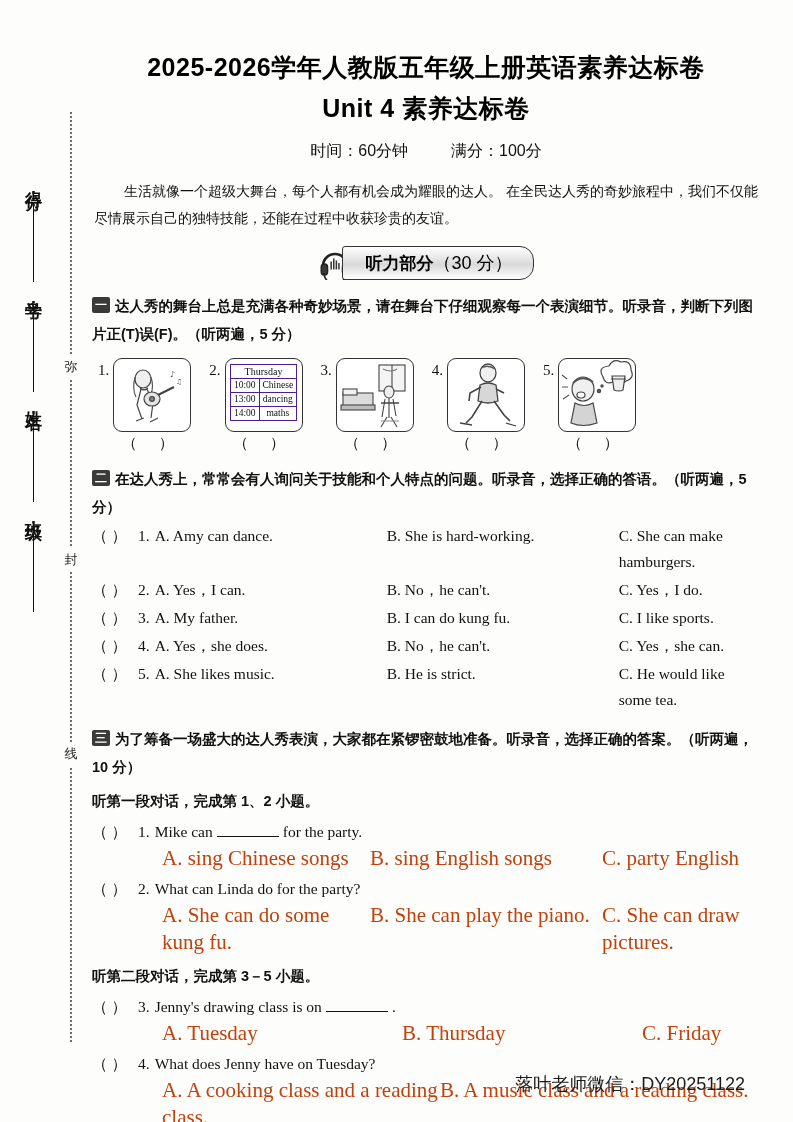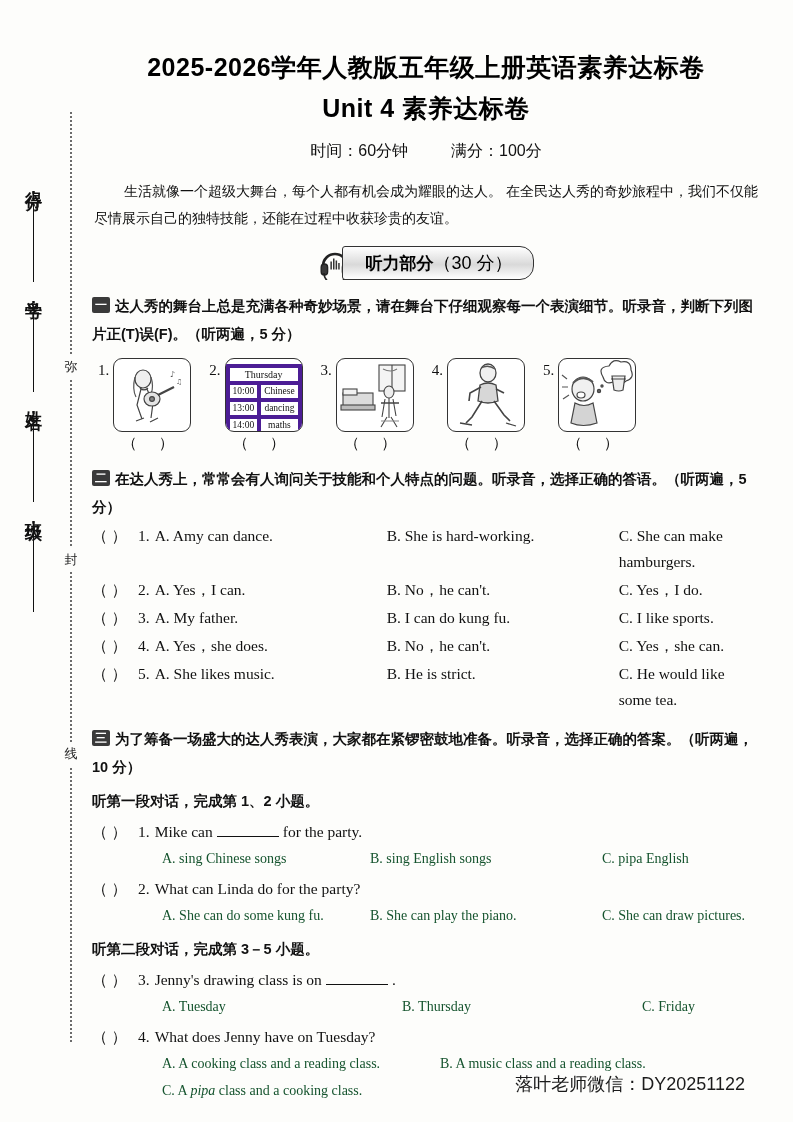--- a/index.html
+++ b/index.html
@@ -203,21 +203,21 @@
 
   
   .sched {
     border-collapse: collapse;
     margin: 5px auto 0;
     font-family: "Liberation Serif", serif;
     font-size: 9.5px;
     color: #111;
   }
   .sched td, .sched th {
-    border: 4px solid #4c1d95;
+    border: 1px solid #4c1d95;
     padding: 1px 3px;
     text-align: center;
     line-height: 11px;
   }
   .sched th { font-weight: normal; font-size: 10px; }
 
   
   .choice-row {
     display: flex;
     align-items: baseline;
@@ -246,22 +246,22 @@
   }
   .stem-text { flex: 1; }
   .blank {
     display: inline-block;
     width: 62px;
     border-bottom: 1.2px solid #111;
     margin: 0 4px;
   }
   .opts-line {
     display: flex;
-    font-size: 14px;
-    color: #14532d;
+    font-size: 21px;
+    color: #c2410c;
     line-height: 27px;
     padding-left: 70px;
   }
   .opts-line .o1 { width: 208px; flex: none; }
   .opts-line .o2 { width: 232px; flex: none; }
   .opts-line .o3 { flex: 1; }
   .opts-line.wide .o1 { width: 240px; }
   .opts-line.wide .o2 { width: 240px; }
 
   .dlg-lead {
@@ -513,21 +513,21 @@
       <div class="dlg-lead">听第一段对话，完成第 1、2 小题。</div>
 
       <div class="stem-row">
         <span class="brackets">（      ）</span>
         <span class="qnum">1.</span>
         <span class="stem-text"><span>Mike can</span><span class="blank"></span><span>for the party.</span></span>
       </div>
       <div class="opts-line">
         <span class="o1">A. sing Chinese songs</span>
         <span class="o2">B. sing English songs</span>
-        <span class="o3">C. pipa English</span>
+        <span class="o3">C. party English</span>
       </div>
 
       <div class="stem-row">
         <span class="brackets">（      ）</span>
         <span class="qnum">2.</span>
         <span class="stem-text">What can Linda do for the party?</span>
       </div>
       <div class="opts-line">
         <span class="o1">A. She can do some kung fu.</span>
         <span class="o2">B. She can play the piano.</span>

